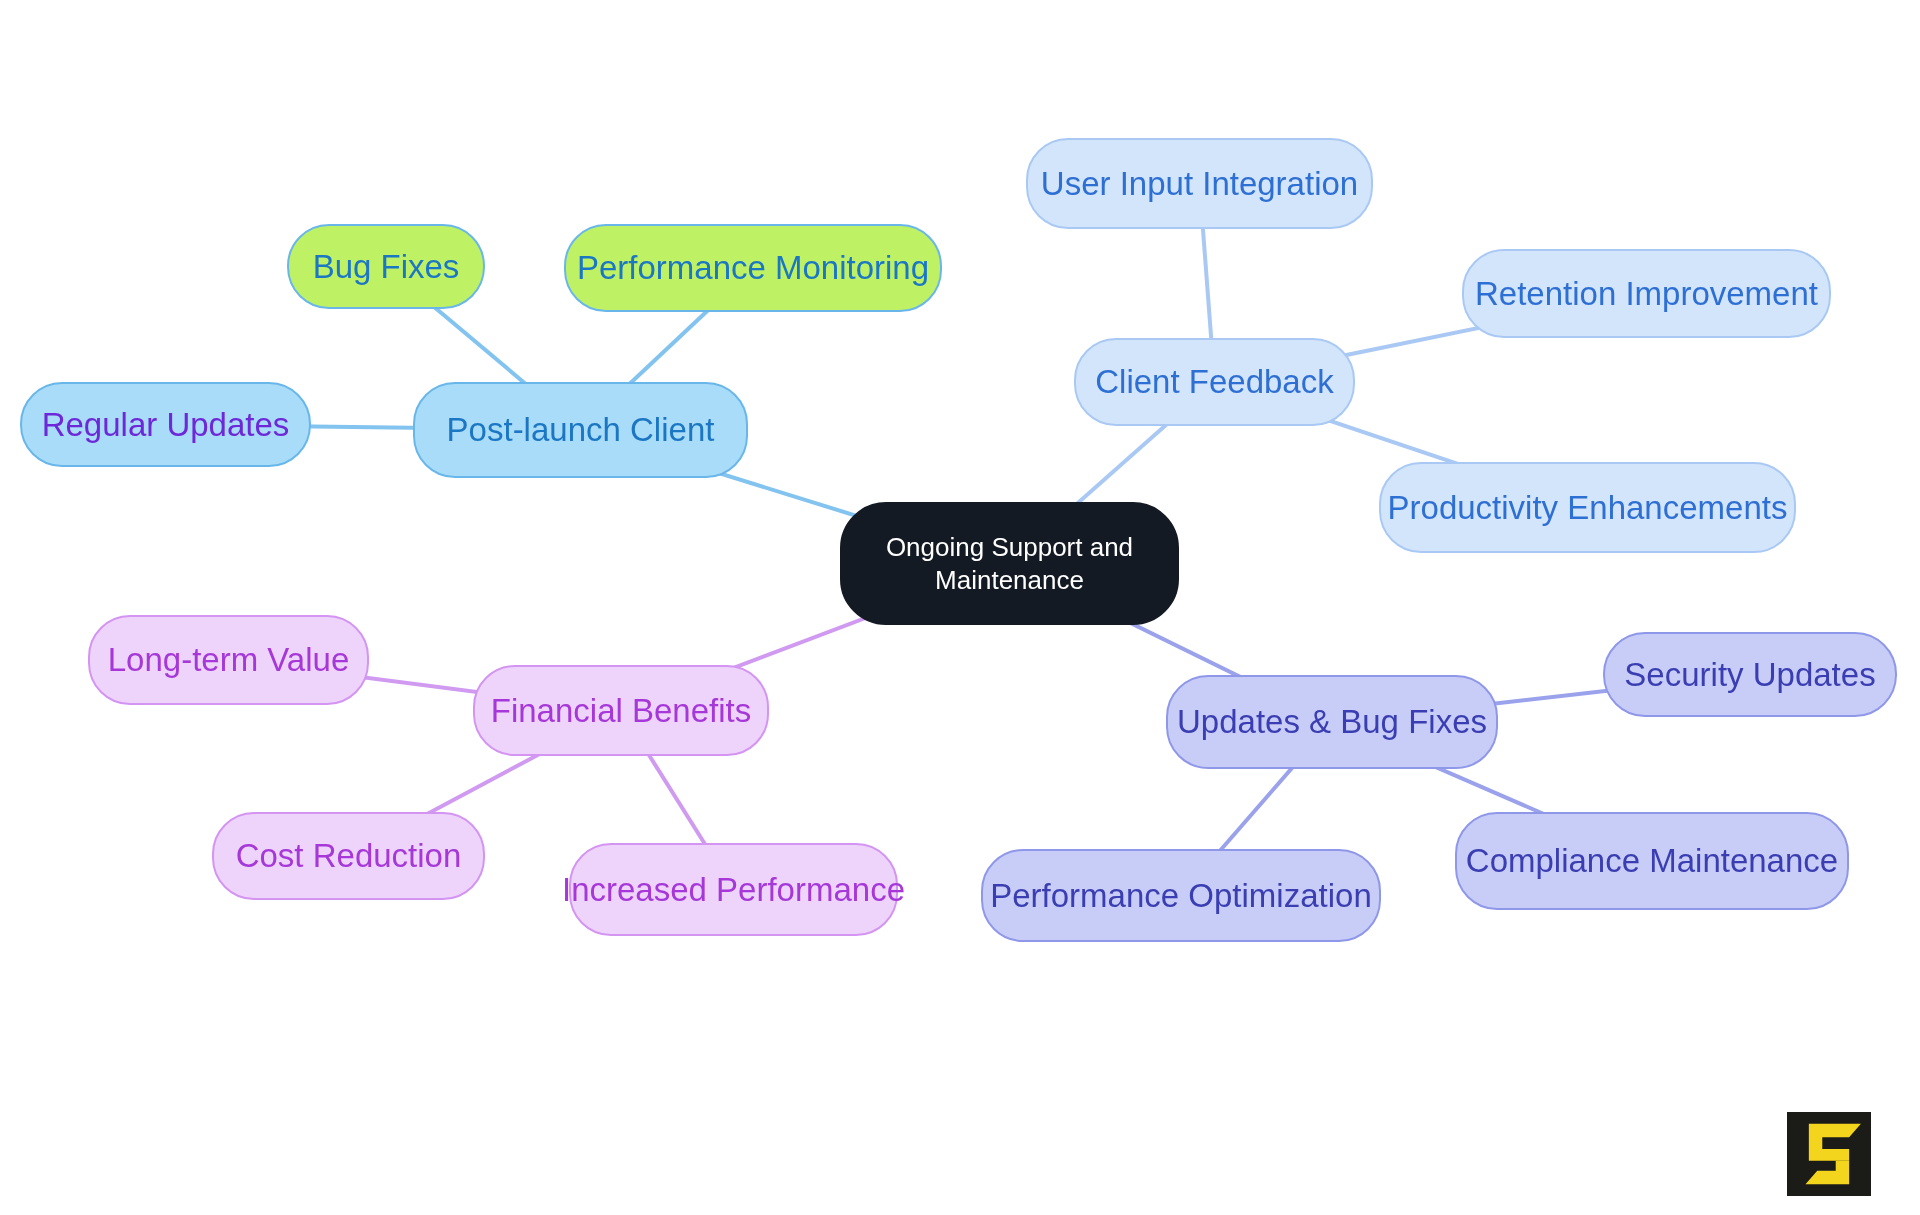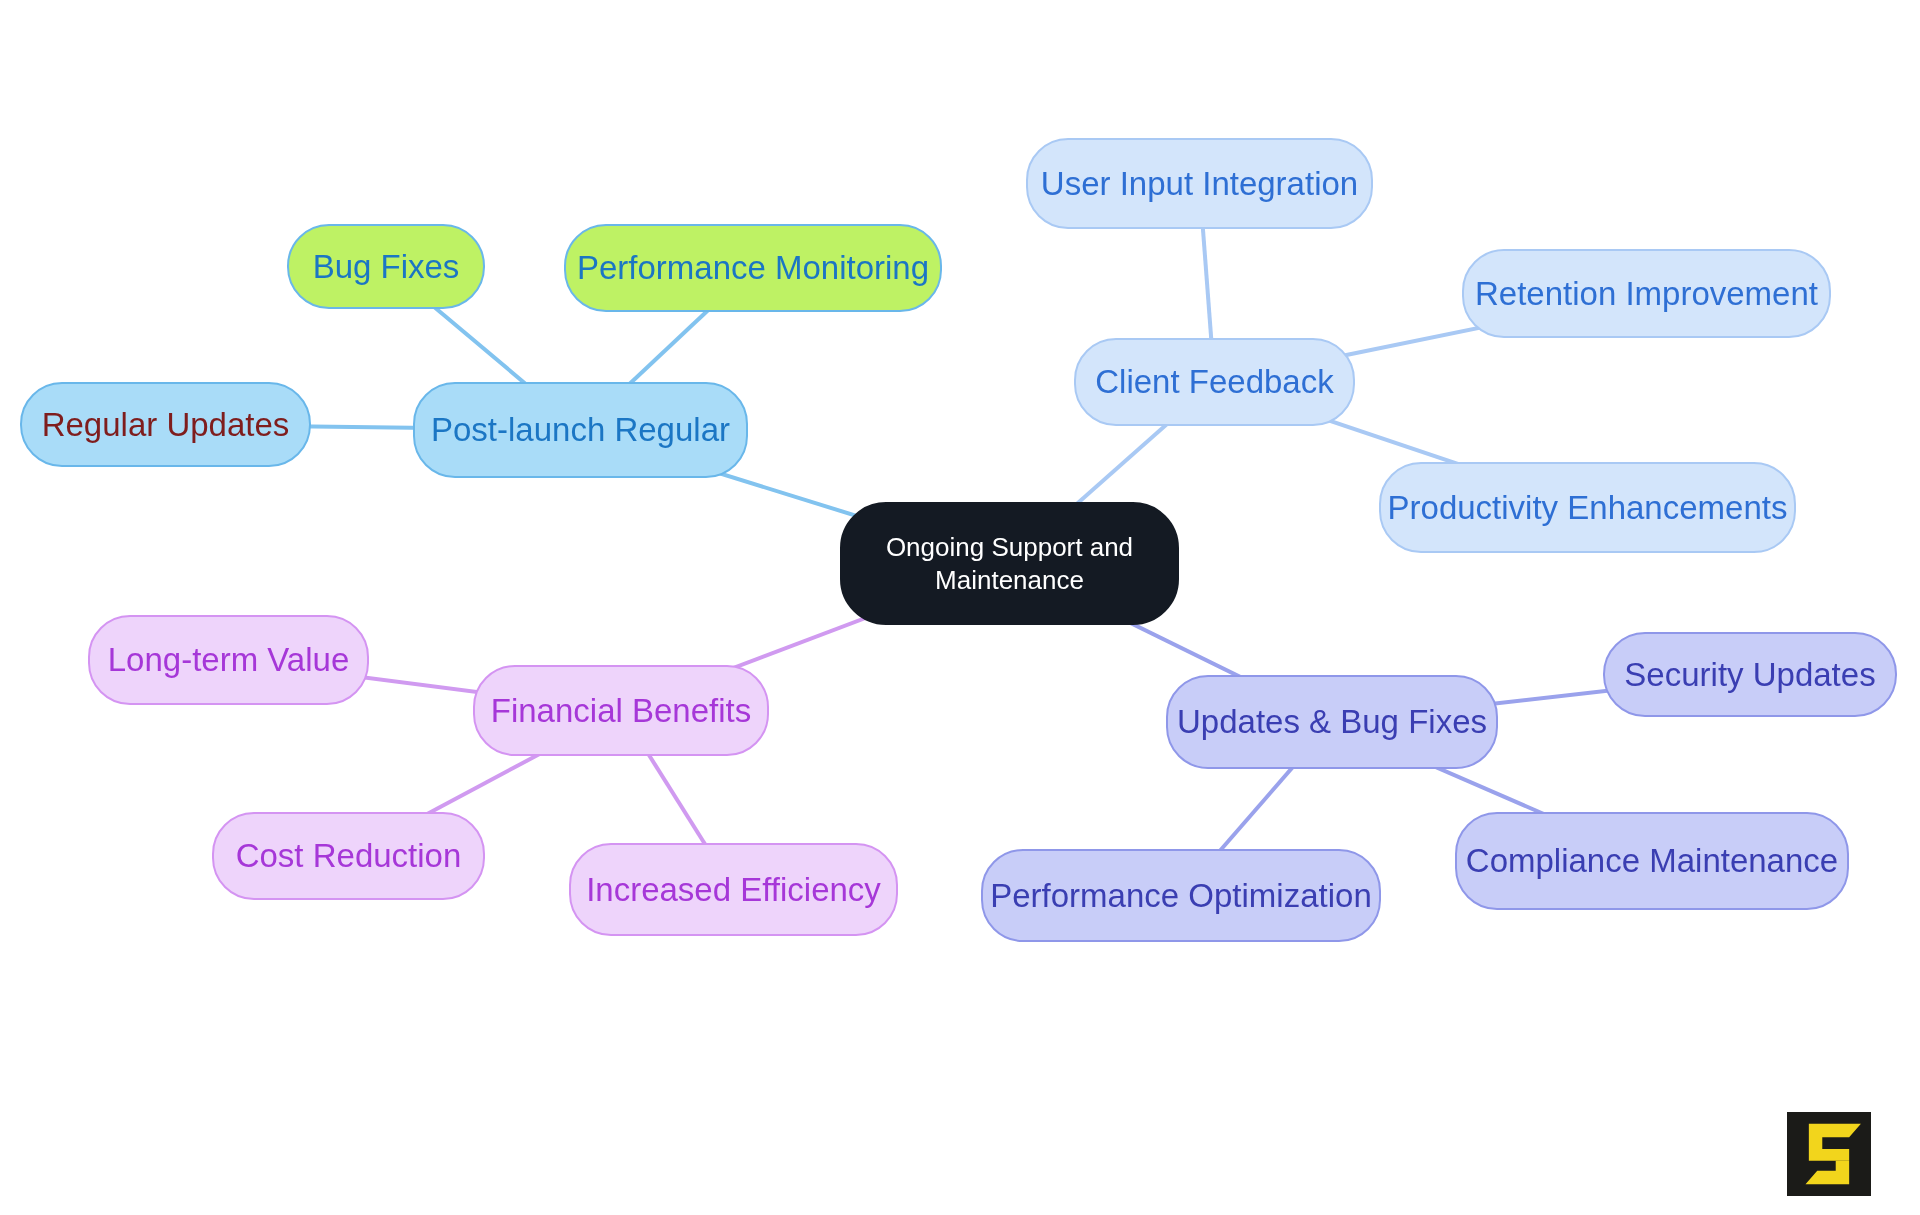--- a/index.html
+++ b/index.html
@@ -74,29 +74,29 @@
       <line x1="1332" y1="722" x2="1750" y2="674.5" stroke="#9aa2ec" stroke-width="4"></line>
       <line x1="1332" y1="722" x2="1181" y2="895.5" stroke="#9aa2ec" stroke-width="4"></line>
       <line x1="1332" y1="722" x2="1652" y2="861" stroke="#9aa2ec" stroke-width="4"></line>
     </svg>
 
   <div id="nodes">
       <div class="node central" style="left: 840px; top: 502px; width: 339px; height: 123px; background: rgb(20, 26, 35); border-color: rgb(20, 26, 35); color: rgb(255, 255, 255);">
         <span>Ongoing Support and Maintenance</span>
       </div>
       <div class="node" style="left: 413px; top: 382px; width: 335px; height: 96px; background: rgb(169, 220, 248); border-color: rgb(105, 183, 234); color: rgb(27, 118, 196);">
-        <span>Post-launch Regular</span>
+        <span>Post-launch Client</span>
       </div>
       <div class="node" style="left: 287px; top: 224px; width: 198px; height: 85px; background: #bef264; border-color: rgb(105, 183, 234); color: rgb(27, 118, 196);">
         <span>Bug Fixes</span>
       </div>
       <div class="node" style="left: 564px; top: 224px; width: 378px; height: 88px; background: #bef264; border-color: rgb(105, 183, 234); color: rgb(27, 118, 196);">
         <span>Performance Monitoring</span>
       </div>
-      <div class="node" style="left: 20px; top: 382px; width: 291px; height: 85px; background: rgb(169, 220, 248); border-color: rgb(105, 183, 234); color: #7f1d1d;">
+      <div class="node" style="left: 20px; top: 382px; width: 291px; height: 85px; background: rgb(169, 220, 248); border-color: rgb(105, 183, 234); color: #6d28d9;">
         <span>Regular Updates</span>
       </div>
       <div class="node" style="left: 1074px; top: 338px; width: 281px; height: 88px; background: rgb(211, 229, 251); border-color: rgb(169, 201, 244); color: rgb(46, 111, 212);">
         <span>Client Feedback</span>
       </div>
       <div class="node" style="left: 1026px; top: 138px; width: 347px; height: 91px; background: rgb(211, 229, 251); border-color: rgb(169, 201, 244); color: rgb(46, 111, 212);">
         <span>User Input Integration</span>
       </div>
       <div class="node" style="left: 1462px; top: 249px; width: 369px; height: 89px; background: rgb(211, 229, 251); border-color: rgb(169, 201, 244); color: rgb(46, 111, 212); justify-content: center;">
         <span>Retention Improvement</span>
@@ -107,21 +107,21 @@
       <div class="node" style="left: 473px; top: 665px; width: 296px; height: 91px; background: rgb(238, 212, 251); border-color: rgb(212, 148, 242); color: rgb(166, 55, 216);">
         <span>Financial Benefits</span>
       </div>
       <div class="node" style="left: 88px; top: 615px; width: 281px; height: 90px; background: rgb(238, 212, 251); border-color: rgb(212, 148, 242); color: rgb(166, 55, 216);">
         <span>Long-term Value</span>
       </div>
       <div class="node" style="left: 212px; top: 812px; width: 273px; height: 88px; background: rgb(238, 212, 251); border-color: rgb(212, 148, 242); color: rgb(166, 55, 216);">
         <span>Cost Reduction</span>
       </div>
       <div class="node" style="left: 569px; top: 843px; width: 329px; height: 93px; background: rgb(238, 212, 251); border-color: rgb(212, 148, 242); color: rgb(166, 55, 216);">
-        <span>Increased Efficiency</span>
+        <span>Increased Performance</span>
       </div>
       <div class="node" style="left: 1166px; top: 675px; width: 332px; height: 94px; background: rgb(200, 205, 248); border-color: rgb(143, 151, 233); color: rgb(58, 62, 178);">
         <span>Updates &amp; Bug Fixes</span>
       </div>
       <div class="node" style="left: 1603px; top: 632px; width: 294px; height: 85px; background: rgb(200, 205, 248); border-color: rgb(143, 151, 233); color: rgb(58, 62, 178);">
         <span>Security Updates</span>
       </div>
       <div class="node" style="left: 981px; top: 849px; width: 400px; height: 93px; background: rgb(200, 205, 248); border-color: rgb(143, 151, 233); color: rgb(58, 62, 178);">
         <span>Performance Optimization</span>
       </div>

